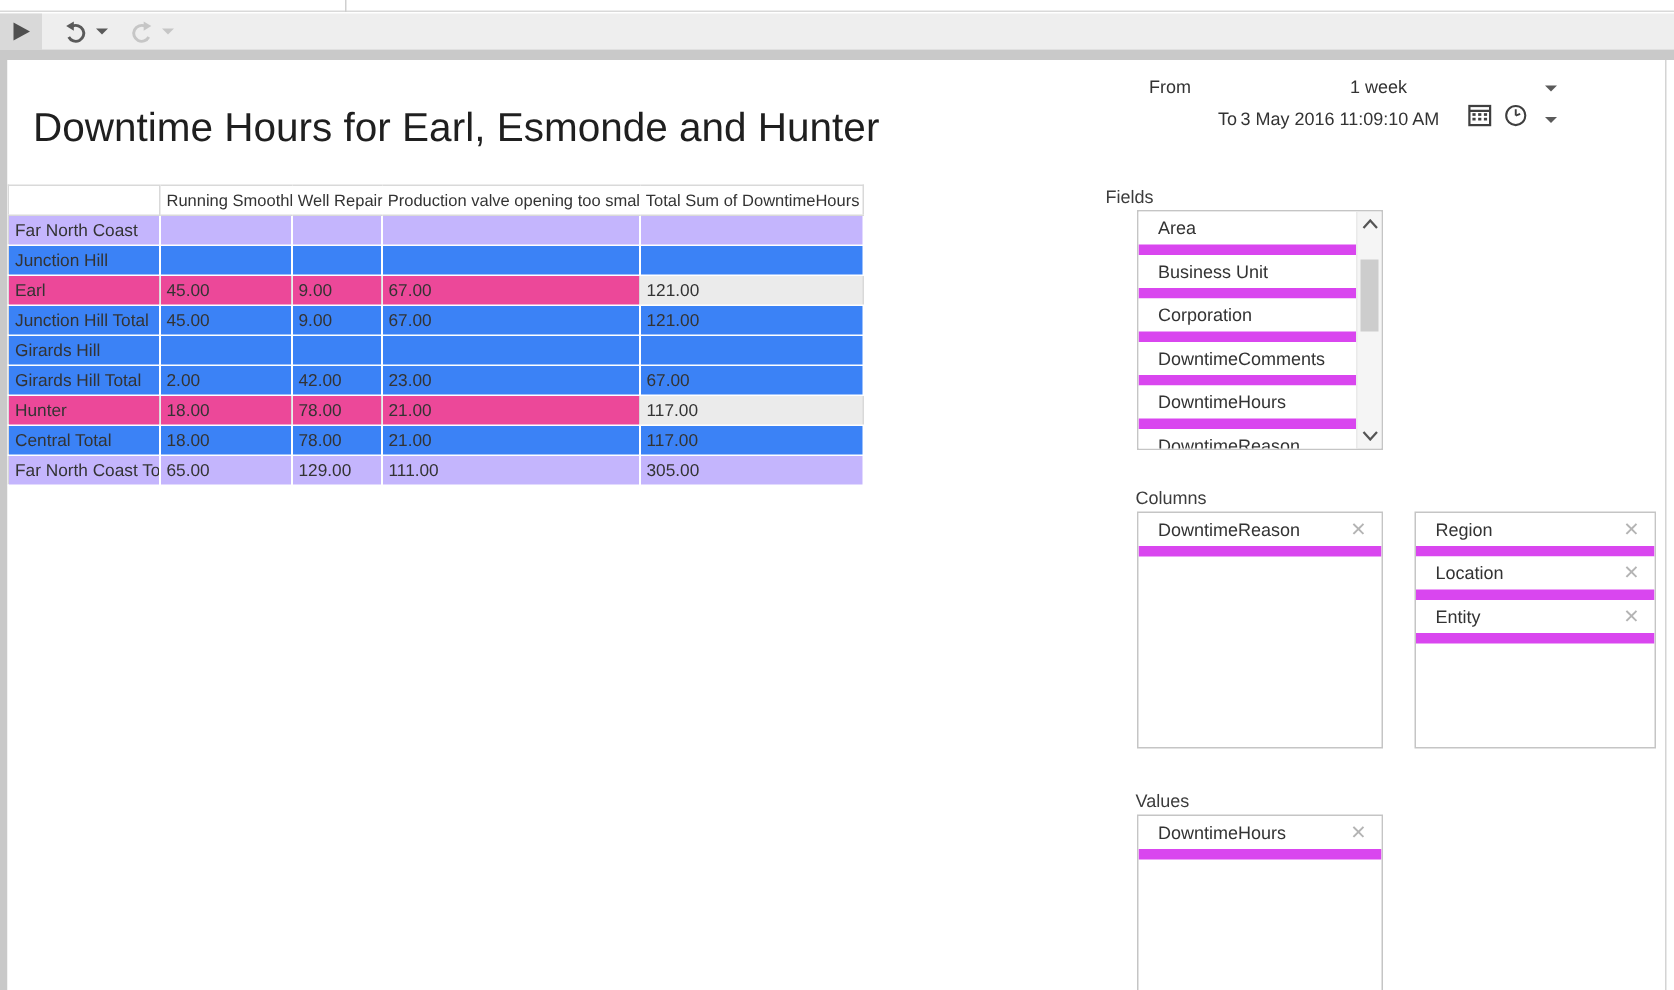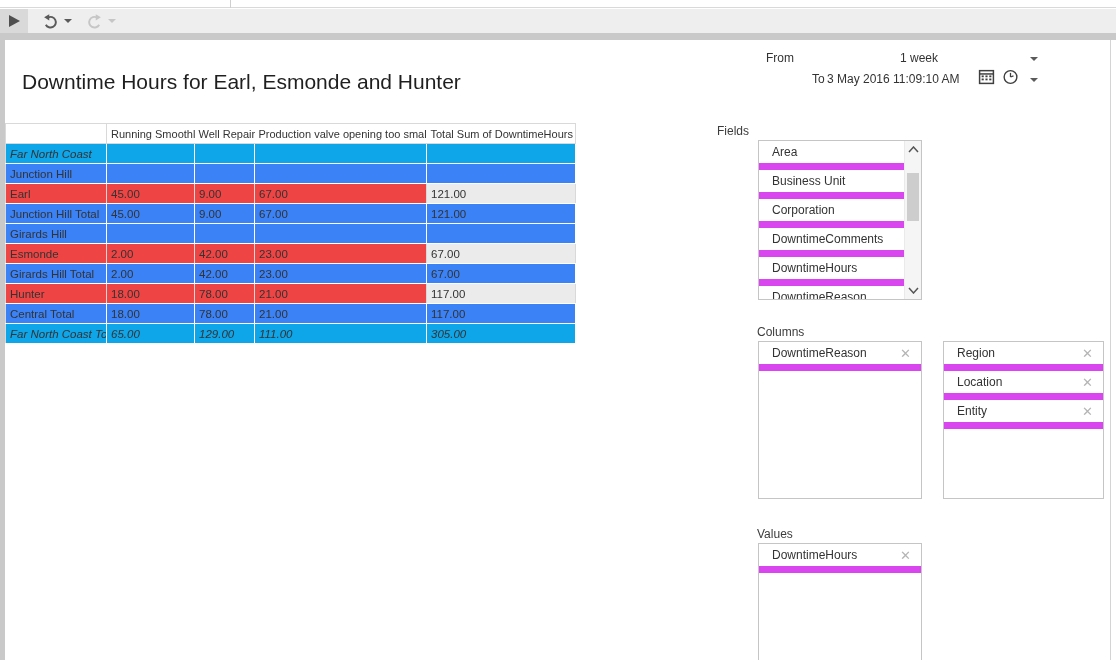--- a/index.html
+++ b/index.html
@@ -28,34 +28,34 @@
               border-top:4px solid #5a5a5a; margin-left:4px; }
   .caret.dis{ border-top-color:#c6c6c6; }
   .chrome-strip { position:absolute; left:0; top:33px; width:1116px; height:7px; background:#c9c9c9; }
   .left-strip   { position:absolute; left:0; top:40px; width:5px; height:620px; background:#c9c9c9; }
 
   
   .main { position:absolute; left:5px; top:40px; width:1111px; height:620px;
           background:#ffffff; overflow:hidden; }
   .right-divider { position:absolute; left:1105px; top:0; width:1px; height:620px; background:#d4d4d4; }
 
-  .title { position:absolute; left:17px; top:30px; font-size:21px; color:#1f1f1f; white-space:nowrap; }
+  .title { position:absolute; left:17px; top:30px; font-size:27px; color:#1f1f1f; white-space:nowrap; }
 
   
   .pivot { position:absolute; left:0; top:83px; border-collapse:collapse; table-layout:fixed;
            width:570px; font-size:11.5px; color:#333; border:1px solid #d9d9d9; }
   .pivot th { font-weight:normal; font-size:11px; text-align:left; height:20px;
               padding:0 0 0 4px; background:#fff; white-space:nowrap; overflow:hidden;
               border-bottom:1px solid #d9d9d9; }
   .pivot th:first-child { border-right:1px solid #d9d9d9; }
   .pivot td { height:20px; padding:0 0 0 4px; white-space:nowrap; overflow:hidden;
               border-right:1px solid #fff; border-bottom:1px solid #fff; }
-  tr.row-dark  td { background:#0ea5e9;font-style:italic; }
+  tr.row-dark  td { background:#c4b5fd; }
   tr.row-light td { background:#3b82f6; }
-  tr.row-entity td { background:#ef4444; border-right-color:#d9d9d9; }
+  tr.row-entity td { background:#ec4899; border-right-color:#d9d9d9; }
   tr.row-entity td.total { background:#ebebeb; }
 
   
   .ft { position:absolute; font-size:12px; color:#333; white-space:nowrap; }
   .icon-btn { position:absolute; cursor:pointer; }
 
   
   .panel-label { position:absolute; font-size:12px; color:#3c3c3c; }
   .listbox { position:absolute; background:#fff; border:1px solid #c5c5c5; overflow:hidden; }
   .items { position:absolute; left:0; top:0; right:0; bottom:0; overflow:hidden; }
@@ -155,27 +155,20 @@
           <td>67.00</td>
           <td class="total">121.00</td>
         </tr>
         <tr class="row-light">
           <td>Girards Hill</td>
           <td></td>
           <td></td>
           <td></td>
           <td class="total"></td>
         </tr>
-        <tr class="row-entity">
-          <td>Esmonde</td>
-          <td>2.00</td>
-          <td>42.00</td>
-          <td>23.00</td>
-          <td class="total">67.00</td>
-        </tr>
         <tr class="row-light">
           <td>Girards Hill Total</td>
           <td>2.00</td>
           <td>42.00</td>
           <td>23.00</td>
           <td class="total">67.00</td>
         </tr>
         <tr class="row-entity">
           <td>Hunter</td>
           <td>18.00</td>
@@ -222,21 +215,21 @@
   </div>
   <div class="icon-btn" style="left:997px; top:28px;">
     <svg width="17" height="17" viewBox="0 0 16 16">
       <circle cx="8" cy="8.5" r="6" fill="none" stroke="#3f3f3f" stroke-width="1.3"></circle>
       <line x1="8" y1="8.5" x2="8" y2="4.6" stroke="#3f3f3f" stroke-width="1.2"></line>
       <line x1="8" y1="8.5" x2="10.8" y2="7.4" stroke="#3f3f3f" stroke-width="1.2"></line>
     </svg>
   </div>
   <div class="caret icon-btn" style="left:1021px; top:38px;"></div>
 
-  <span class="panel-label" style="left:712px; top:84px;">Fields</span>
+  <span class="panel-label" style="left:732px; top:84px;">Fields</span>
   <div class="listbox" style="left:753px; top:100px; width:164px; height:160px;">
     <div class="items with-sb">
         <div class="li">
           <span class="li-label">Area</span>
         </div>
         <div class="li">
           <span class="li-label">Business Unit</span>
         </div>
         <div class="li">
           <span class="li-label">Corporation</span>

